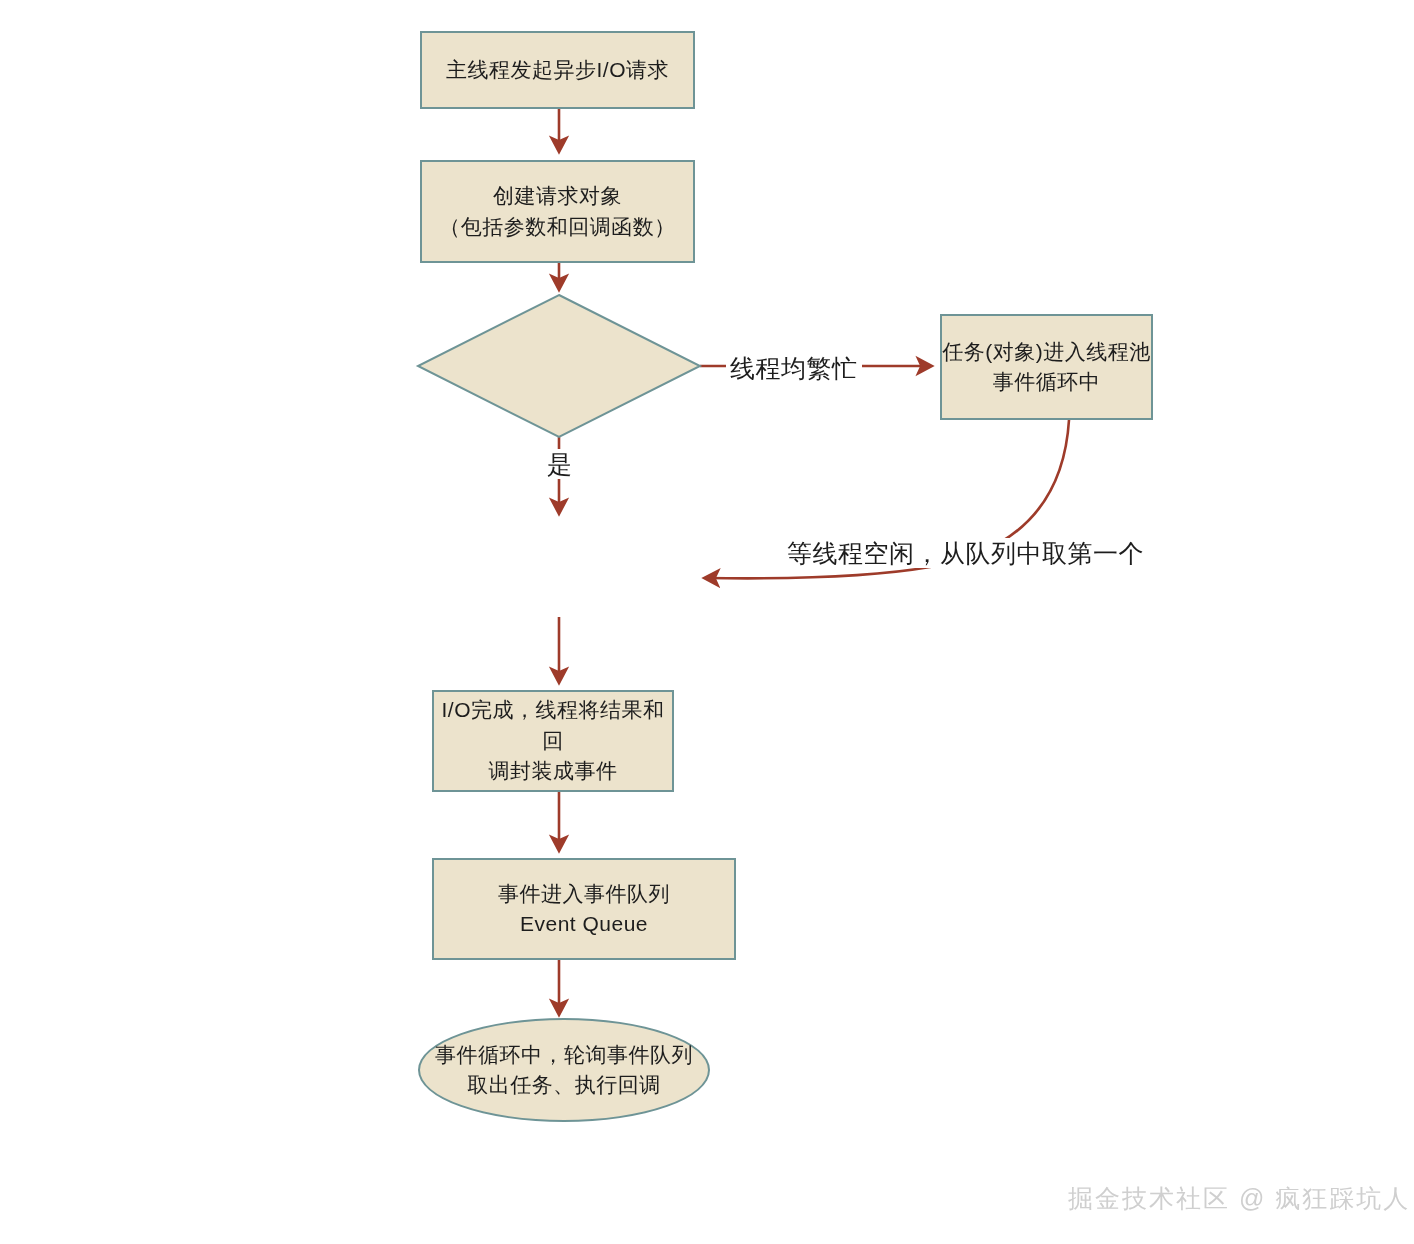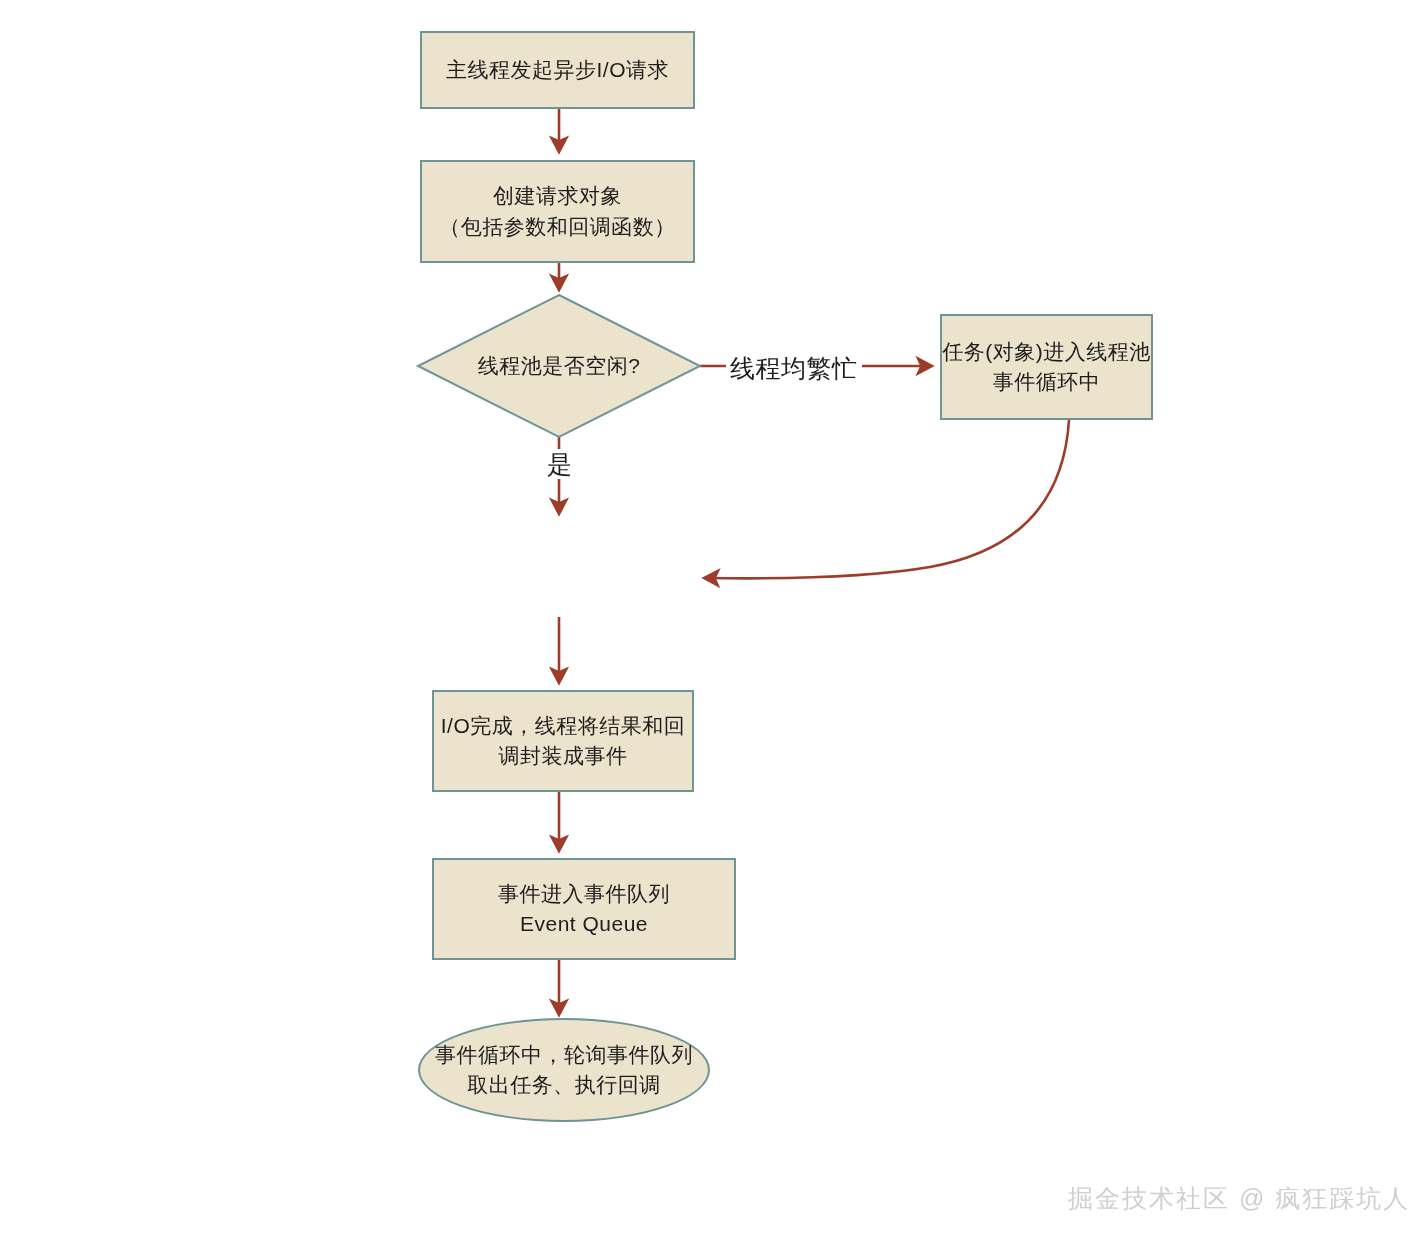--- a/index.html
+++ b/index.html
@@ -133,31 +133,28 @@
 
   <div class="node" style="left:420px; top:31px; width:275px; height:78px;">
     <span>主线程发起异步I/O请求</span>
   </div>
 
   <div class="node" style="left:420px; top:160px; width:275px; height:103px;">
     <span>创建请求对象
 （包括参数和回调函数）</span>
   </div>
 
-  <div class="diamond-wrap" style="left:418px; top:295px; width:282px; height:142px;">
-    <span class="diamond-label">线程池是否空闲?</span>
-  </div>
 
   <div class="node" style="left:940px; top:314px; width:213px; height:106px;">
     <span>任务(对象)进入线程池
 事件循环中</span>
   </div>
 
 
-  <div class="node" style="left:432px; top:690px; width:262px; height:102px;">
+  <div class="node" style="left:432px; top:690px; width:242px; height:102px;">
     <span>I/O完成，线程将结果和回
 调封装成事件</span>
   </div>
 
   <div class="node" style="left:432px; top:858px; width:304px; height:102px;">
     <span>事件进入事件队列
 Event Queue</span>
   </div>
 
   <div class="node terminal" style="left:418px; top:1018px; width:292px; height:104px;">
@@ -166,18 +163,21 @@
   </div>
 
   <div class="edge-label" style="left:726px; top:353px;">
     <span>线程均繁忙</span>
   </div>
 
   <div class="edge-label" style="left:543px; top:449px;">
     <span>是</span>
   </div>
 
+  <div class="edge-label" style="left:783px; top:538px;">
+    <span>等线程空闲，从队列中取第一个</span>
+  </div>
 
   <div class="watermark" style="left:1068px; top:1182px;">
     <span>掘金技术社区 @ 疯狂踩坑人</span>
   </div>
 
 </div>
 
 </body></html>

